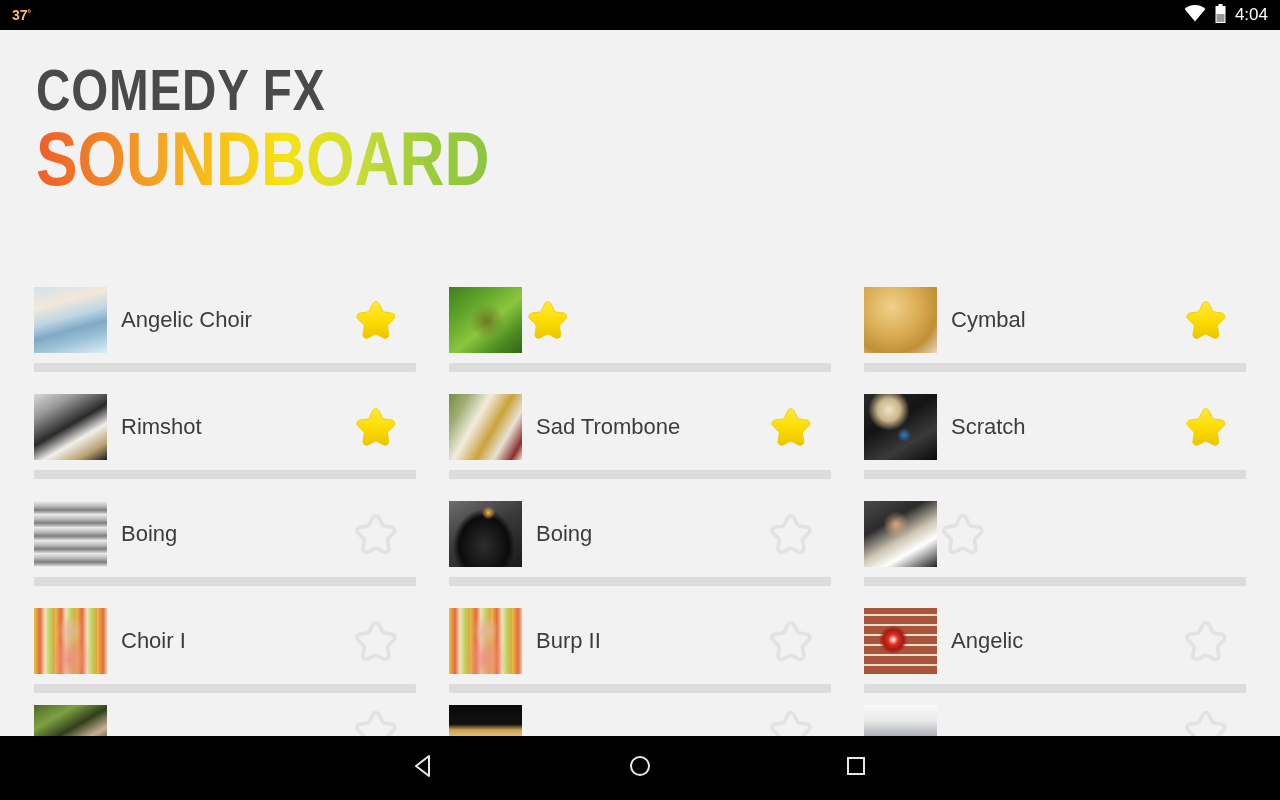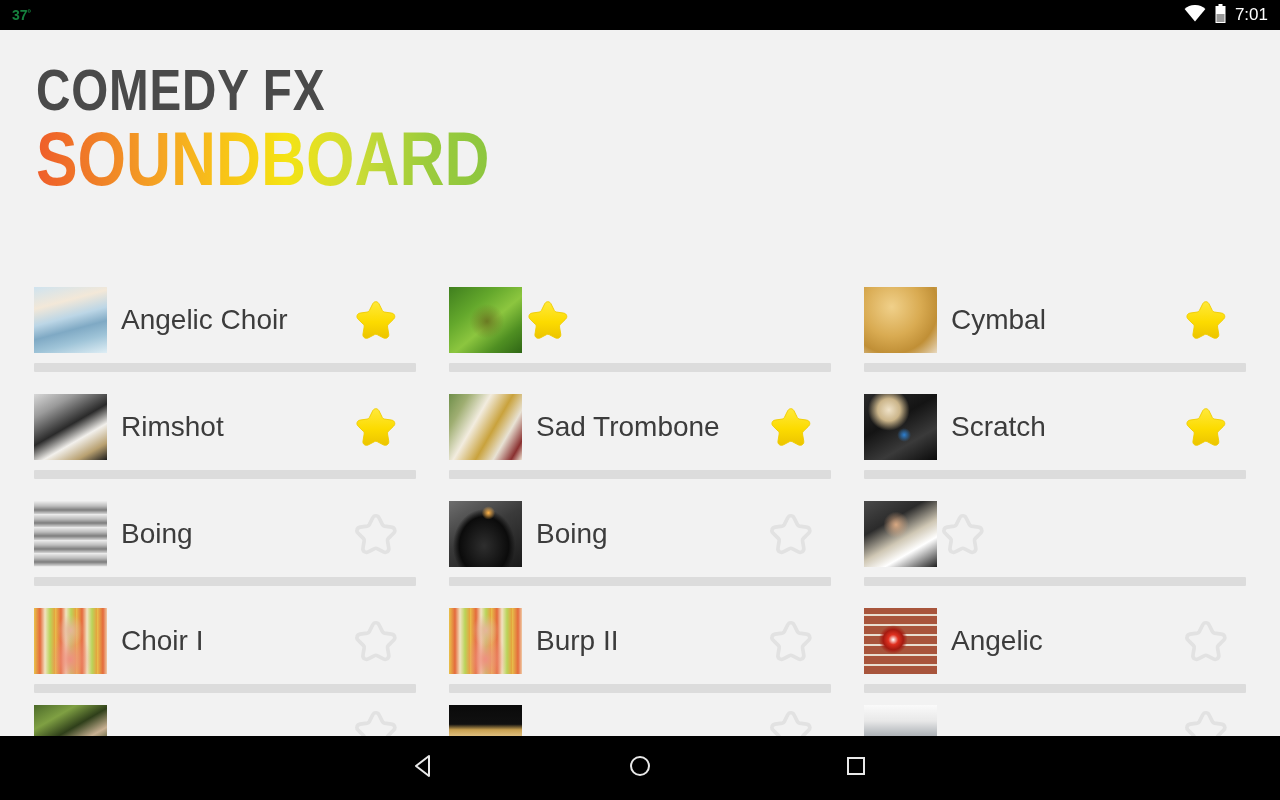--- a/index.html
+++ b/index.html
@@ -30,21 +30,21 @@
     display: flex;
     align-items: center;
     justify-content: space-between;
     padding: 0 12px;
     box-sizing: border-box;
     z-index: 50;
   }
   .sb-left {
     display: flex;
     align-items: baseline;
-    color: #15803d;
+    color: #fdba74;
     font-size: 14px;
     font-weight: bold;
     letter-spacing: 0px;
   }
   .sb-temp { font-size: 14px; line-height: 1; }
   .sb-deg  { font-size: 9px; line-height: 1; position: relative; top: -4px; }
   .sb-right {
     display: flex;
     align-items: center;
     gap: 9px;
@@ -129,21 +129,21 @@
     height: 66px;
     margin-left: 6px;
     flex: 0 0 auto;
     background-size: cover;
     background-position: center;
     border: 0;
   }
   .item-label {
     flex: 1 1 auto;
     margin-left: 14px;
-    font-size: 28px;
+    font-size: 22px;
     color: #3c3c3c;
     font-family: "Liberation Sans", sans-serif;
     letter-spacing: 0px;
     white-space: nowrap;
     overflow: hidden;
   }
   .star-wrap {
     flex: 0 0 auto;
     width: 52px;
     height: 52px;
@@ -203,21 +203,21 @@
           <path d="M11 16.5 L0.6 4.0 A15.5 15.5 0 0 1 21.4 4.0 Z" fill="#ffffff"></path>
         </svg>
       </span>
       <span class="battery-icon">
         <svg width="11" height="19" viewBox="0 0 11 19">
           <rect x="3.5" y="0" width="4" height="2" fill="#ffffff"></rect>
           <rect x="0.5" y="2" width="10" height="17" fill="#ffffff"></rect>
           <rect x="1.5" y="10" width="8" height="8" fill="#9a9a9a"></rect>
         </svg>
       </span>
-      <span class="sb-time">7:01</span>
+      <span class="sb-time">4:04</span>
     </div>
   </div>
 
   <div class="title-block">
     <div class="title-top">COMEDY FX</div>
     <div class="title-bottom">SOUNDBOARD</div>
   </div>
 
   <div class="grid" id="grid">
       <div class="cell">

